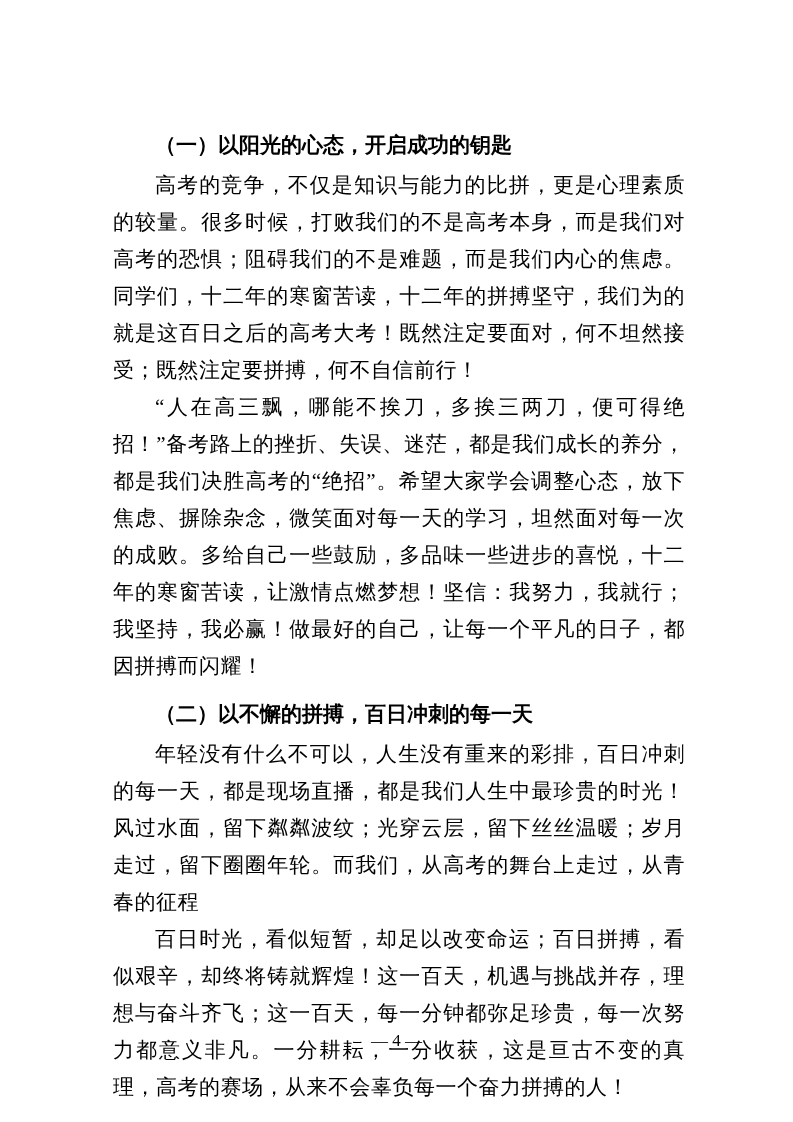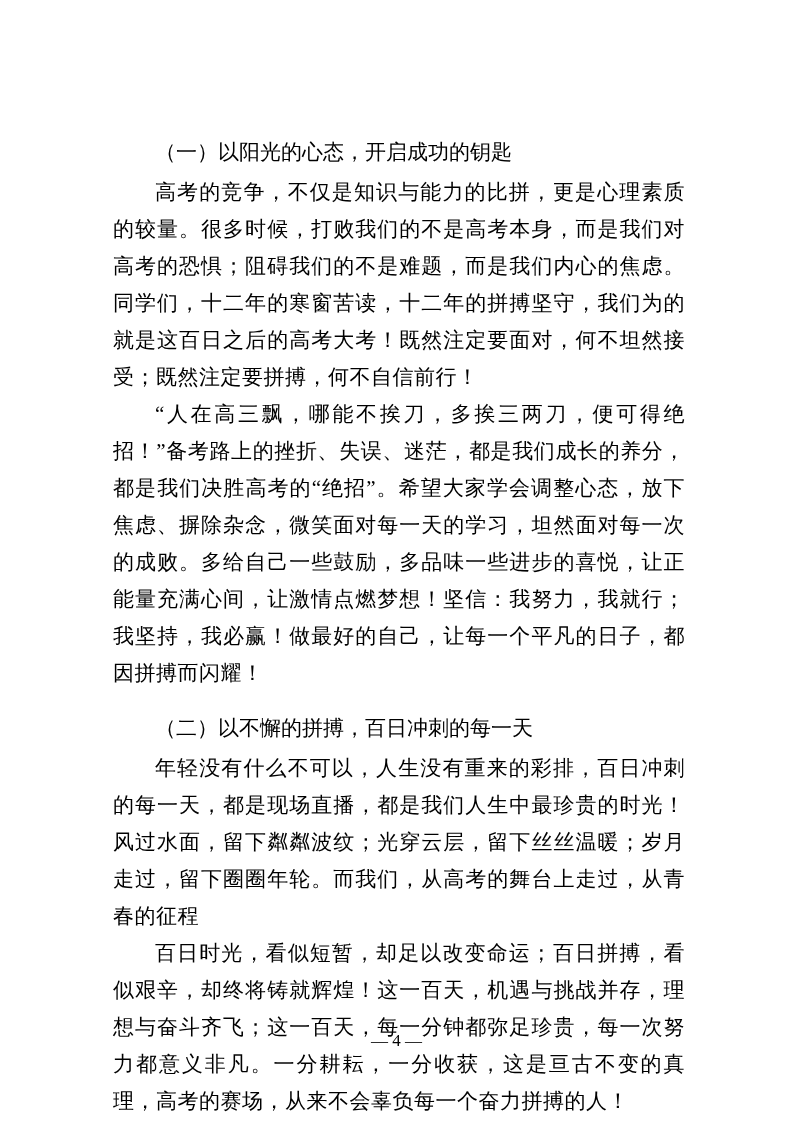--- a/index.html
+++ b/index.html
@@ -16,24 +16,24 @@
     overflow: hidden;
   }
   .content {
     position: absolute;
     top: 116px;
     left: 113px;
     width: 572px;
   }
   .heading {
     font-size: 21px;
-    font-weight: normal;
+    font-weight: bold;
     line-height: 37px;
     text-indent: 2em;
-    margin-top: 18px;
+    margin-top: 11px;
     margin-bottom: 3px;
     white-space: nowrap;
   }
   .para {
     font-size: 21px;
     line-height: 37px;
     text-indent: 2em;
     text-align: justify;
     letter-spacing: 0.5px;
   }
@@ -51,21 +51,21 @@
 </head>
 <body>
 
 <div class="page">
   <div class="content">
 
     <h2 class="heading">（一）以阳光的心态，开启成功的钥匙</h2>
 
     <p class="para">高考的竞争，不仅是知识与能力的比拼，更是心理素质的较量。很多时候，打败我们的不是高考本身，而是我们对高考的恐惧；阻碍我们的不是难题，而是我们内心的焦虑。同学们，十二年的寒窗苦读，十二年的拼搏坚守，我们为的就是这百日之后的高考大考！既然注定要面对，何不坦然接受；既然注定要拼搏，何不自信前行！</p>
 
-    <p class="para">“人在高三飘，哪能不挨刀，多挨三两刀，便可得绝招！”备考路上的挫折、失误、迷茫，都是我们成长的养分，都是我们决胜高考的“绝招”。希望大家学会调整心态，放下焦虑、摒除杂念，微笑面对每一天的学习，坦然面对每一次的成败。多给自己一些鼓励，多品味一些进步的喜悦，让正能量充满心间，让激情点燃梦想！坚信：我努力，我就行；我坚持，我必赢！做最好的自己，让每一个平凡的日子，都因拼搏而闪耀！</p>
+    <p class="para">“人在高三飘，哪能不挨刀，多挨三两刀，便可得绝招！”备考路上的挫折、失误、迷茫，都是我们成长的养分，都是我们决胜高考的“绝招”。希望大家学会调整心态，放下焦虑、摒除杂念，微笑面对每一天的学习，坦然面对每一次的成败。多给自己一些鼓励，多品味一些进步的喜悦，十二年的寒窗苦读，让激情点燃梦想！坚信：我努力，我就行；我坚持，我必赢！做最好的自己，让每一个平凡的日子，都因拼搏而闪耀！</p>
 
     <h2 class="heading">（二）以不懈的拼搏，百日冲刺的每一天</h2>
 
     <p class="para">年轻没有什么不可以，人生没有重来的彩排，百日冲刺的每一天，都是现场直播，都是我们人生中最珍贵的时光！风过水面，留下粼粼波纹；光穿云层，留下丝丝温暖；岁月走过，留下圈圈年轮。而我们，从高考的舞台上走过，从青春的征程</p>
 
     <p class="para">百日时光，看似短暂，却足以改变命运；百日拼搏，看似艰辛，却终将铸就辉煌！这一百天，机遇与挑战并存，理想与奋斗齐飞；这一百天，每一分钟都弥足珍贵，每一次努力都意义非凡。一分耕耘，一分收获，这是亘古不变的真理，高考的赛场，从来不会辜负每一个奋力拼搏的人！</p>
 
   </div>
 
   <div class="footer">— 4 —</div>

